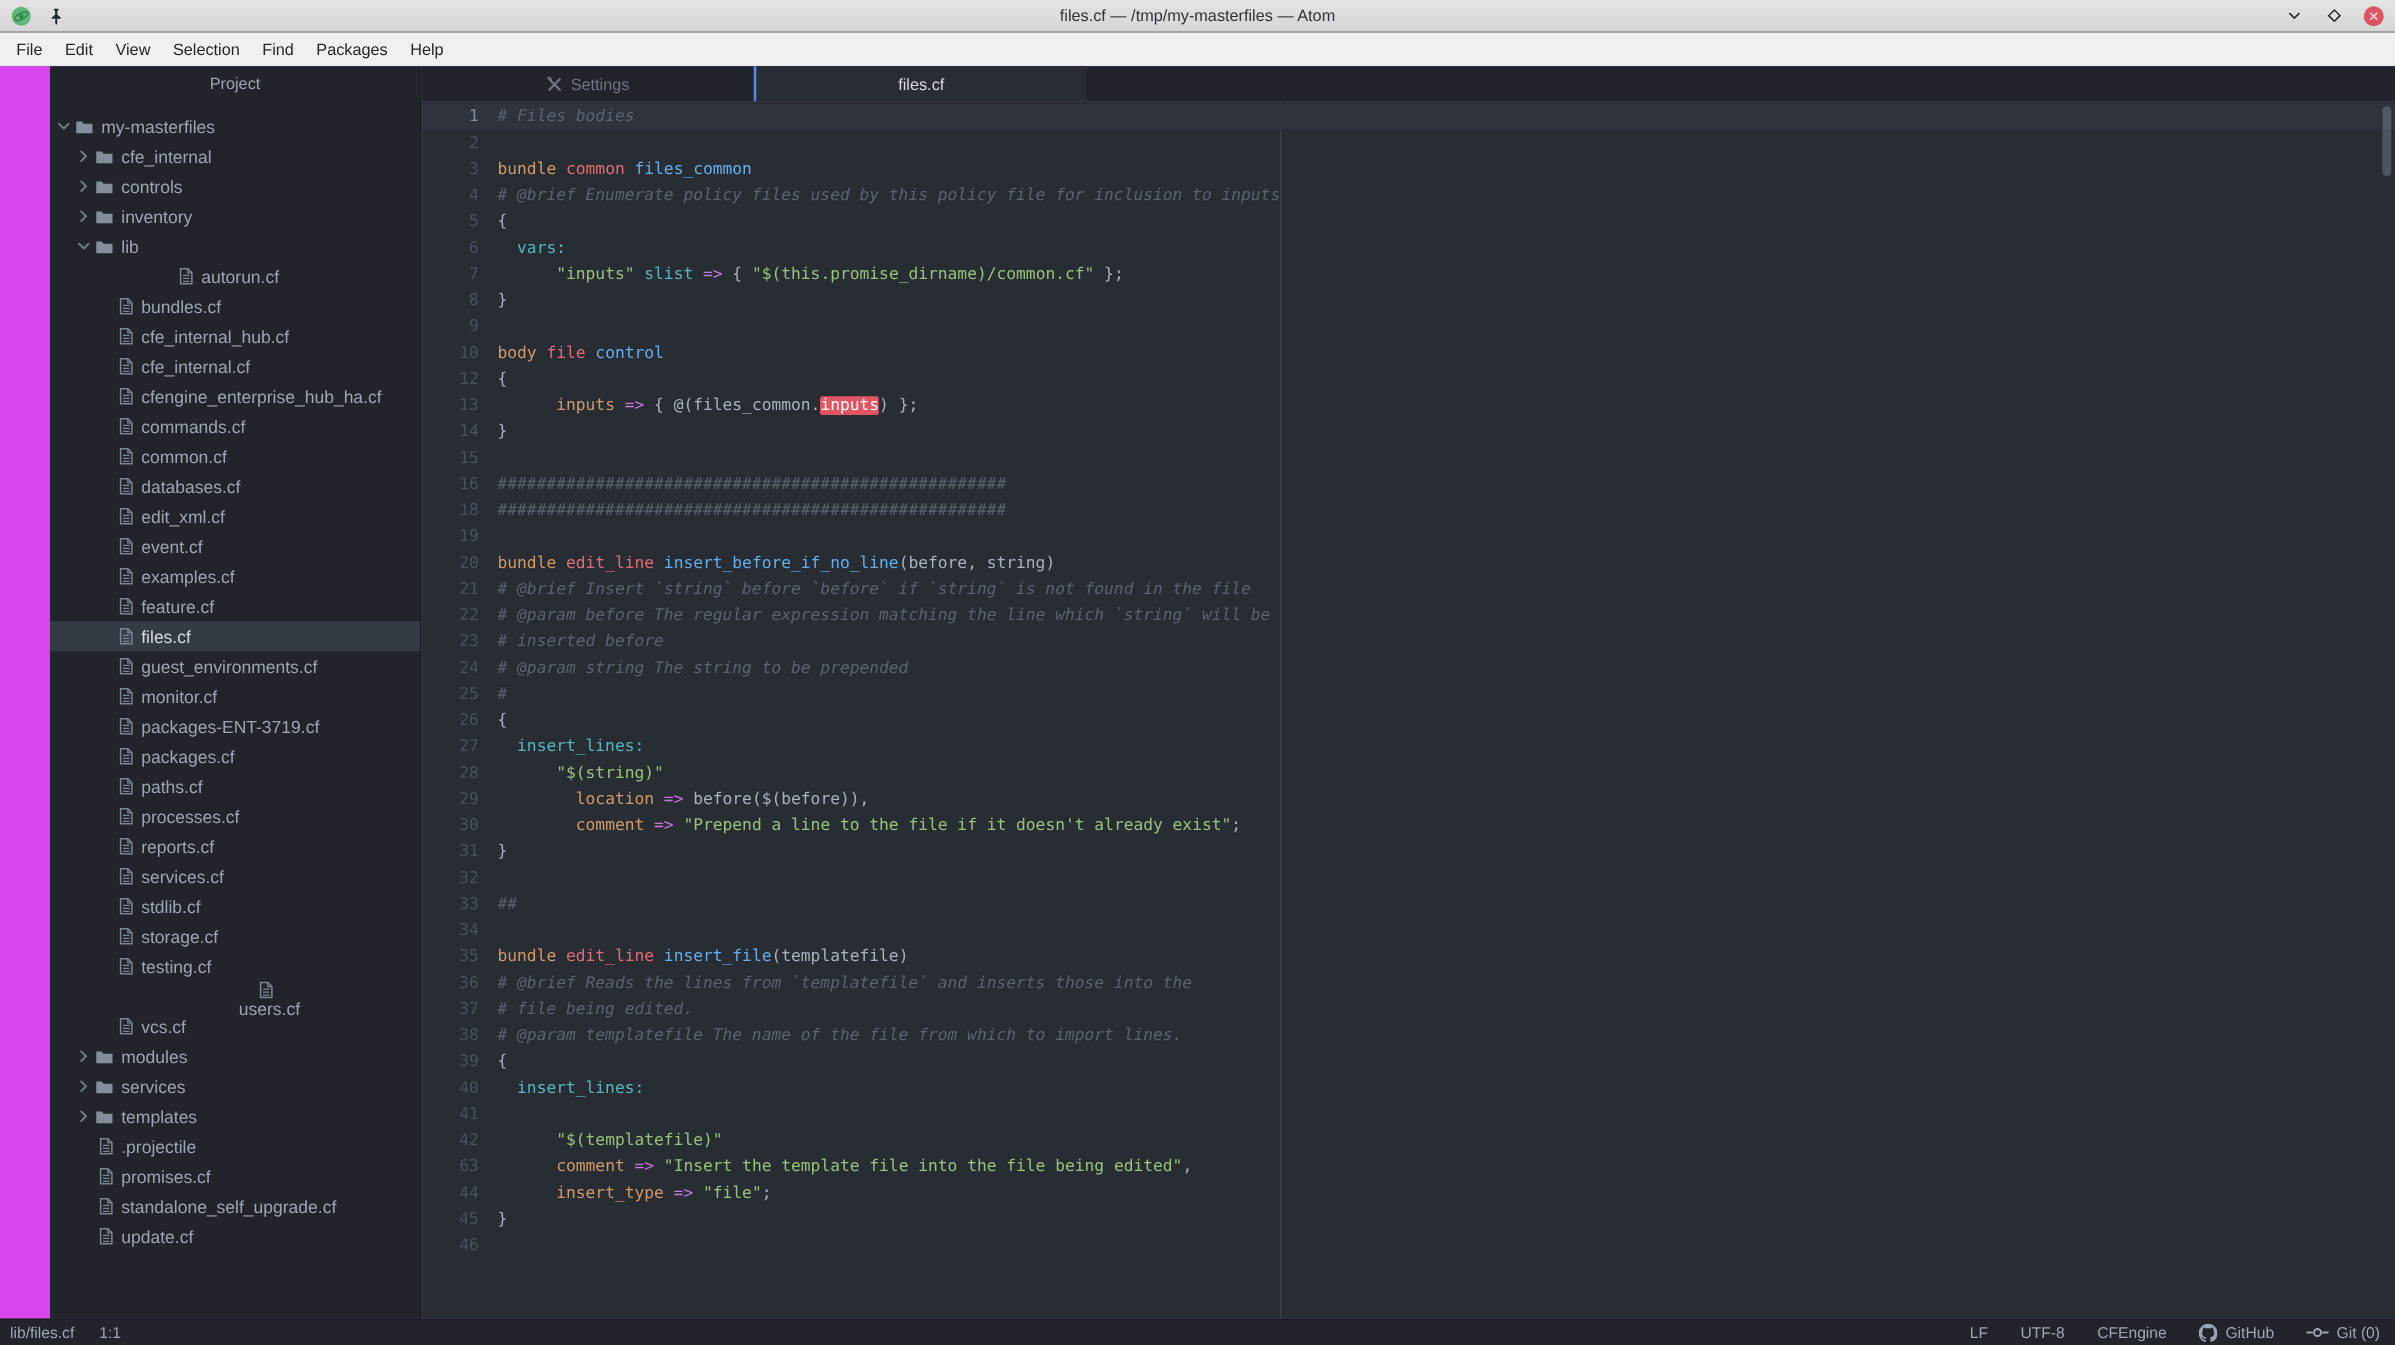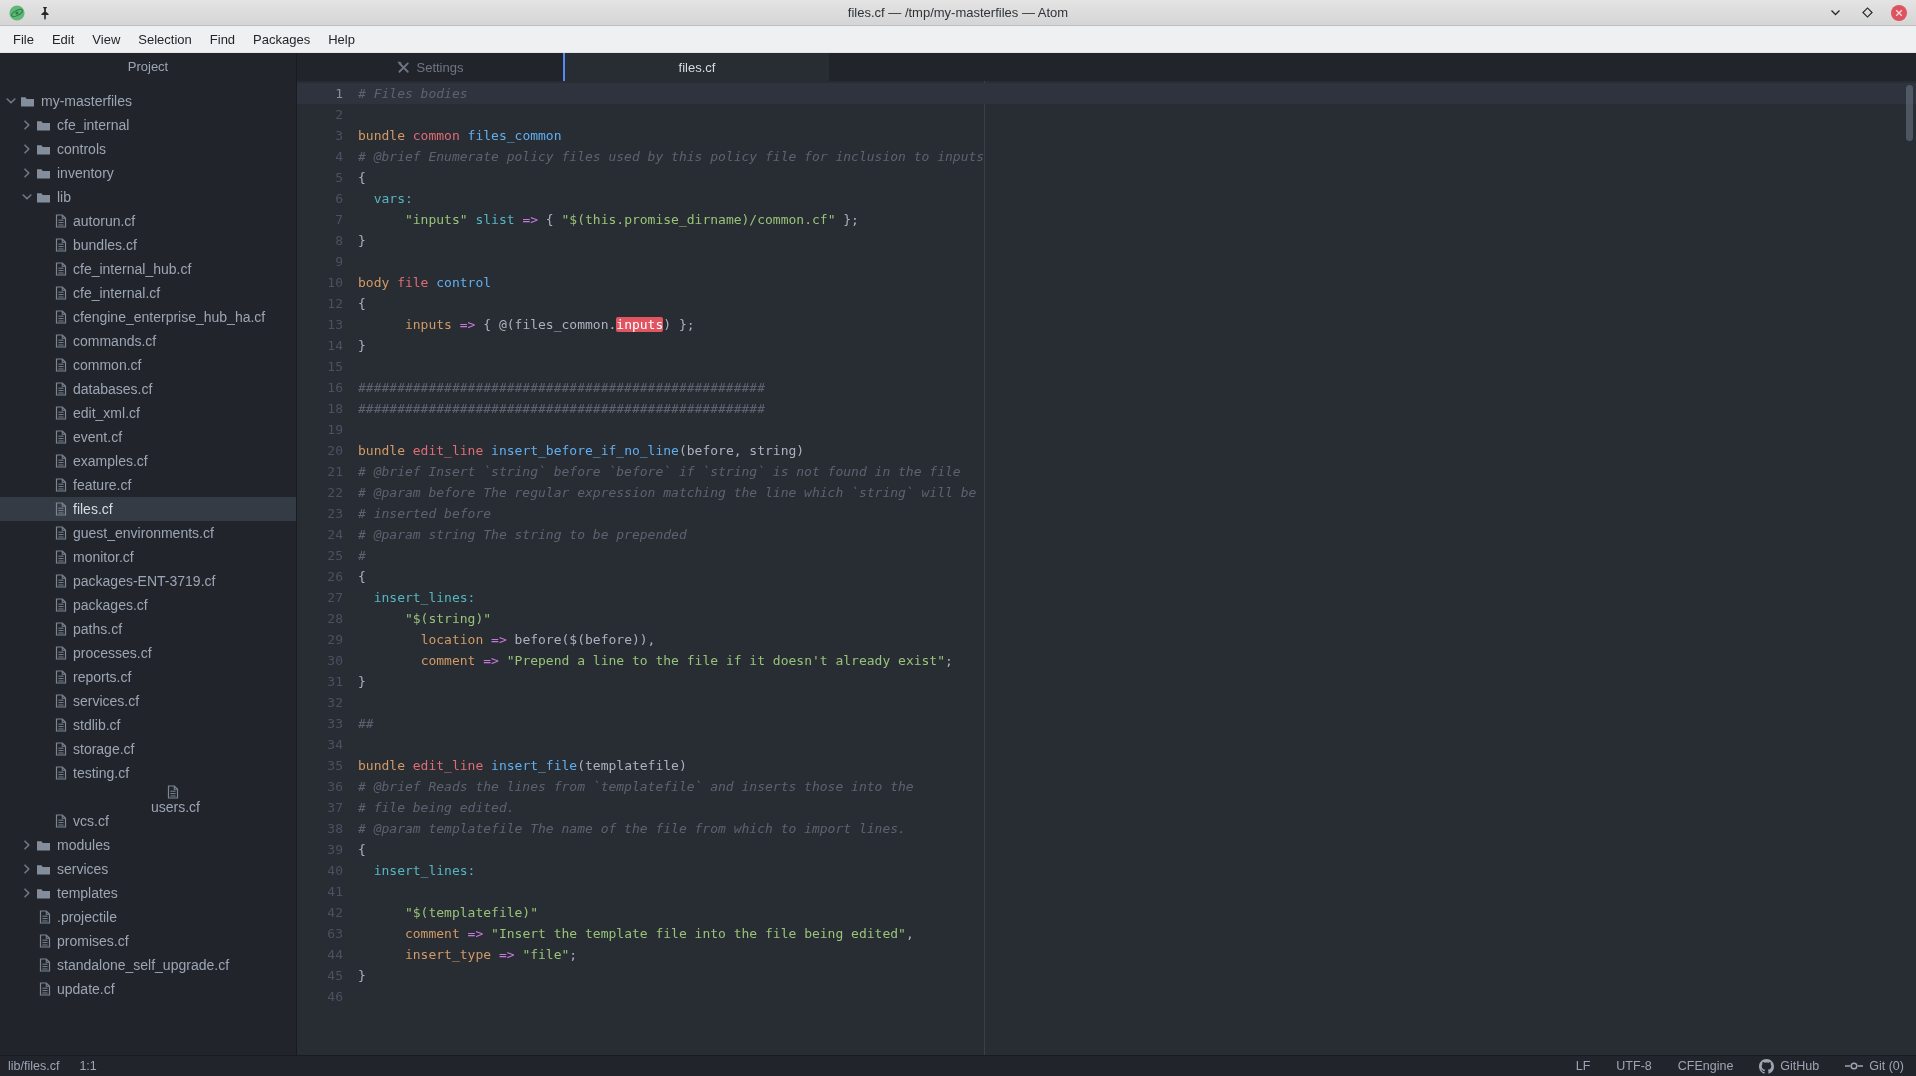--- a/index.html
+++ b/index.html
@@ -15,21 +15,21 @@
               color:#2f3338; pointer-events:none; }
   .tb-right { margin-left:auto; display:flex; align-items:center; gap:14px; }
   .tb-btn { display:inline-flex; align-items:center; justify-content:center; width:18px; height:18px; }
 
   
   .menubar { height:27px; background:#eff0f1; display:flex; align-items:center;
              padding-left:4px; border-bottom:1px solid #e3e4e5; }
   .menu-item { font-size:13px; color:#232629; padding:0 9px; line-height:27px; }
 
   
-  .main { display:flex; height:1002px; background:#14532d; }
+  .main { display:flex; height:1002px; background:#d946ef;padding-left:40px; }
 
   .sidebar { width:297px; background:#21252b; border-right:1px solid #181b20;
              display:flex; flex-direction:column; }
   .sidebar-header { height:28px; line-height:28px; text-align:center; color:#9da5b4;
                     font-size:13px; }
   .tree { padding-top:8px; overflow:hidden; }
   .trow { height:24px; display:flex; align-items:center; white-space:nowrap; }
   .trow.selected { background:#353b45; }
   .trow .chev { width:10px; display:inline-flex; margin-right:4px; }
   .trow .ticon { display:inline-flex; margin-right:6px; }
@@ -186,21 +186,21 @@
               <path d="M1.2 3l3.8 3.8L8.8 3" stroke="#6e7a86" stroke-width="1.6" fill="none" stroke-linecap="round" stroke-linejoin="round"></path>
             </svg>
           </span>
           <span class="ticon">
             <svg width="15" height="13" viewBox="0 0 15 13">
               <path d="M1 2.2h4.4l1.4 1.7H14v7.6H1z" fill="#848d9b"></path>
             </svg>
           </span>
           <span class="tlabel">lib</span>
         </div>
-        <div class="trow" style="padding-left: 55px;">
+        <div class="trow" style="padding-left: 55px; margin-left: 48px;">
           <span class="ticon">
             <svg width="12" height="14" viewBox="0 0 12 14">
               <path d="M1.5 1h5.8l3.2 3.2V13h-9z" fill="none" stroke="#7d8694" stroke-width="1.2"></path>
               <path d="M7.3 1.2v3.1h3.2" fill="none" stroke="#7d8694" stroke-width="1.1"></path>
               <path d="M3.4 6.2h5.2M3.4 8.6h5.2M3.4 11h5.2" stroke="#7d8694" stroke-width="1"></path>
             </svg>
           </span>
           <span class="tlabel">autorun.cf</span>
         </div>
         <div class="trow" style="padding-left: 55px;">

